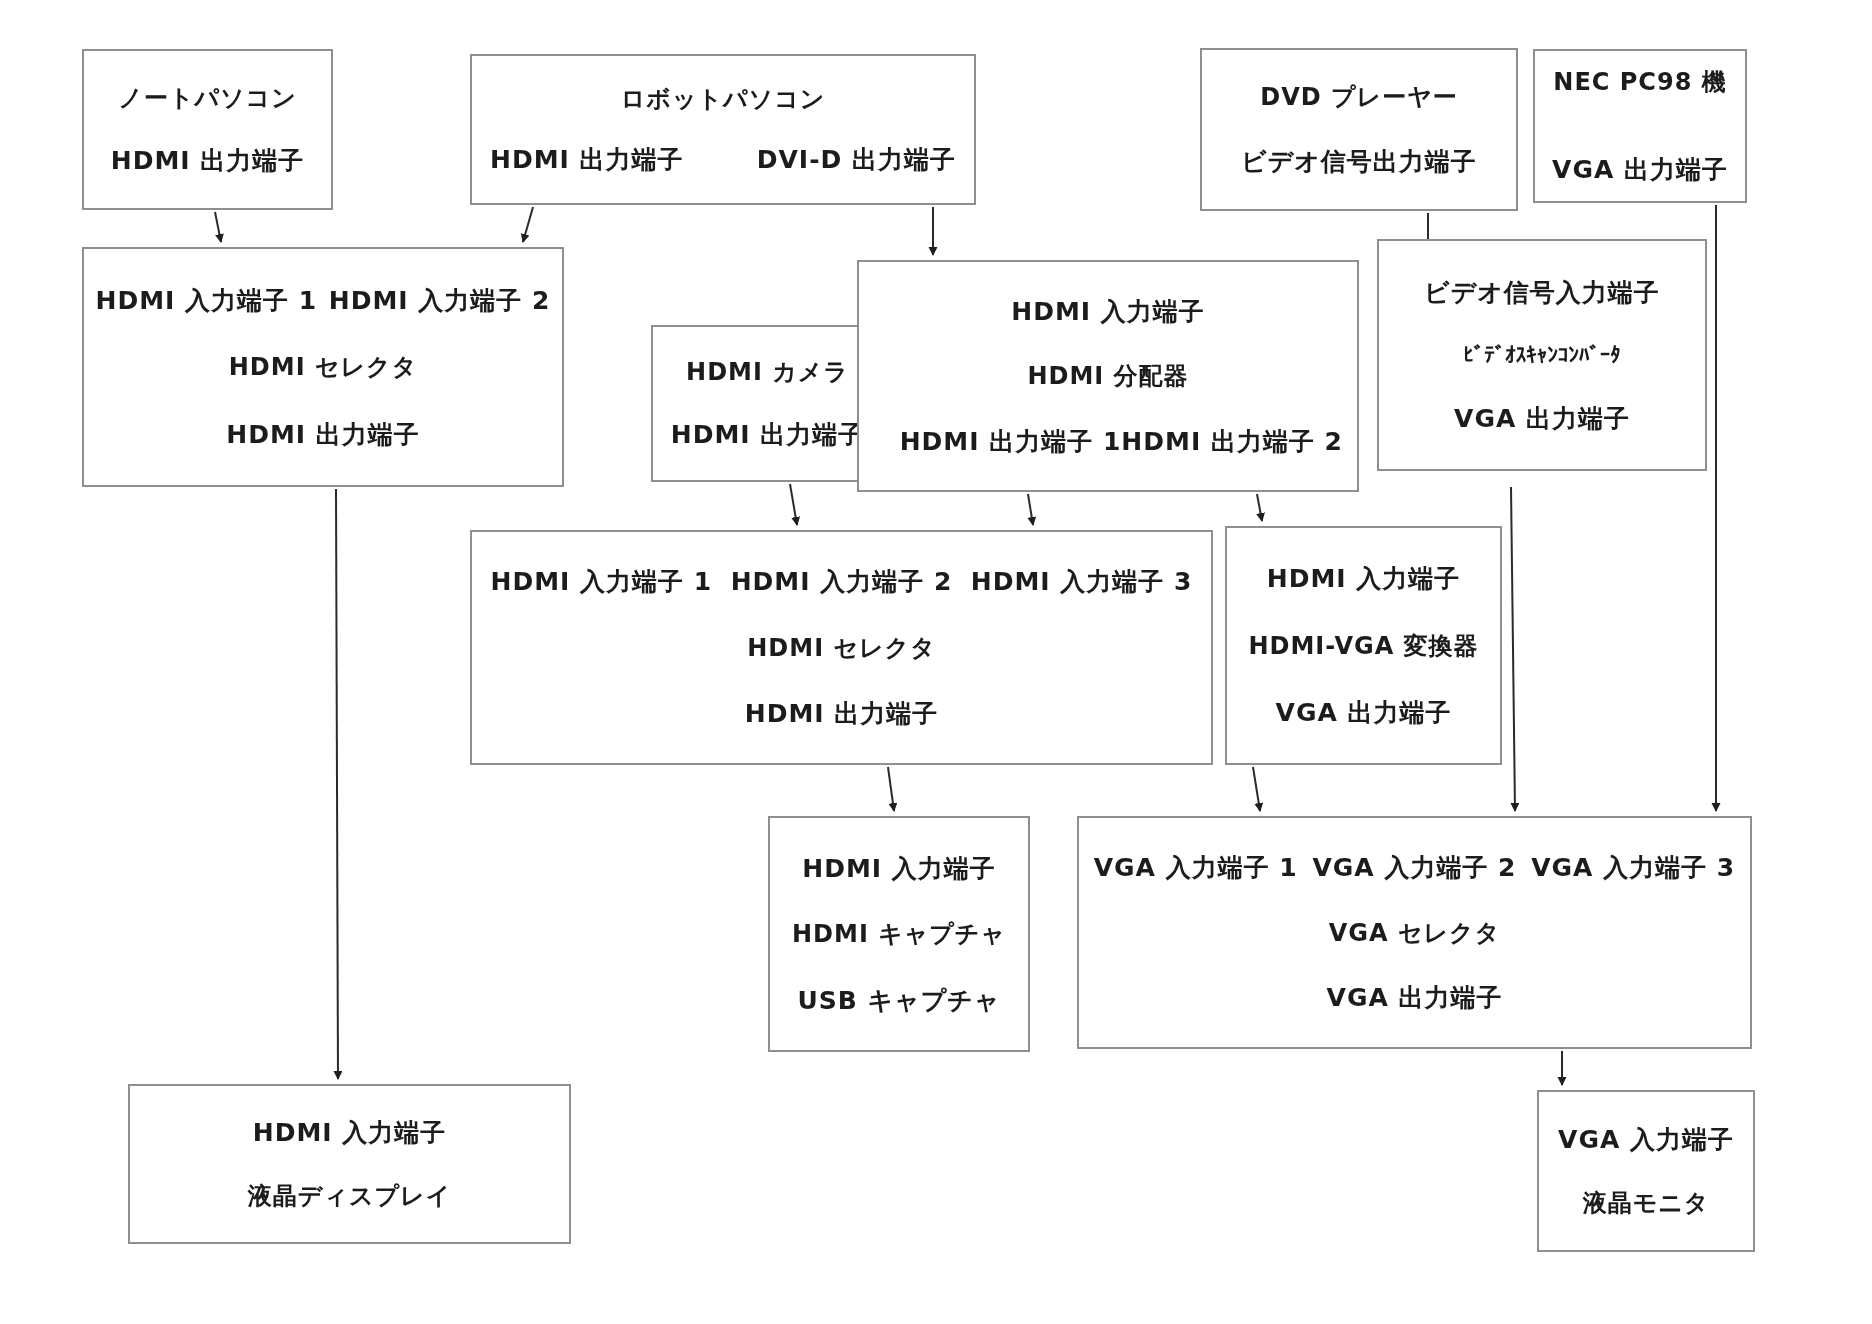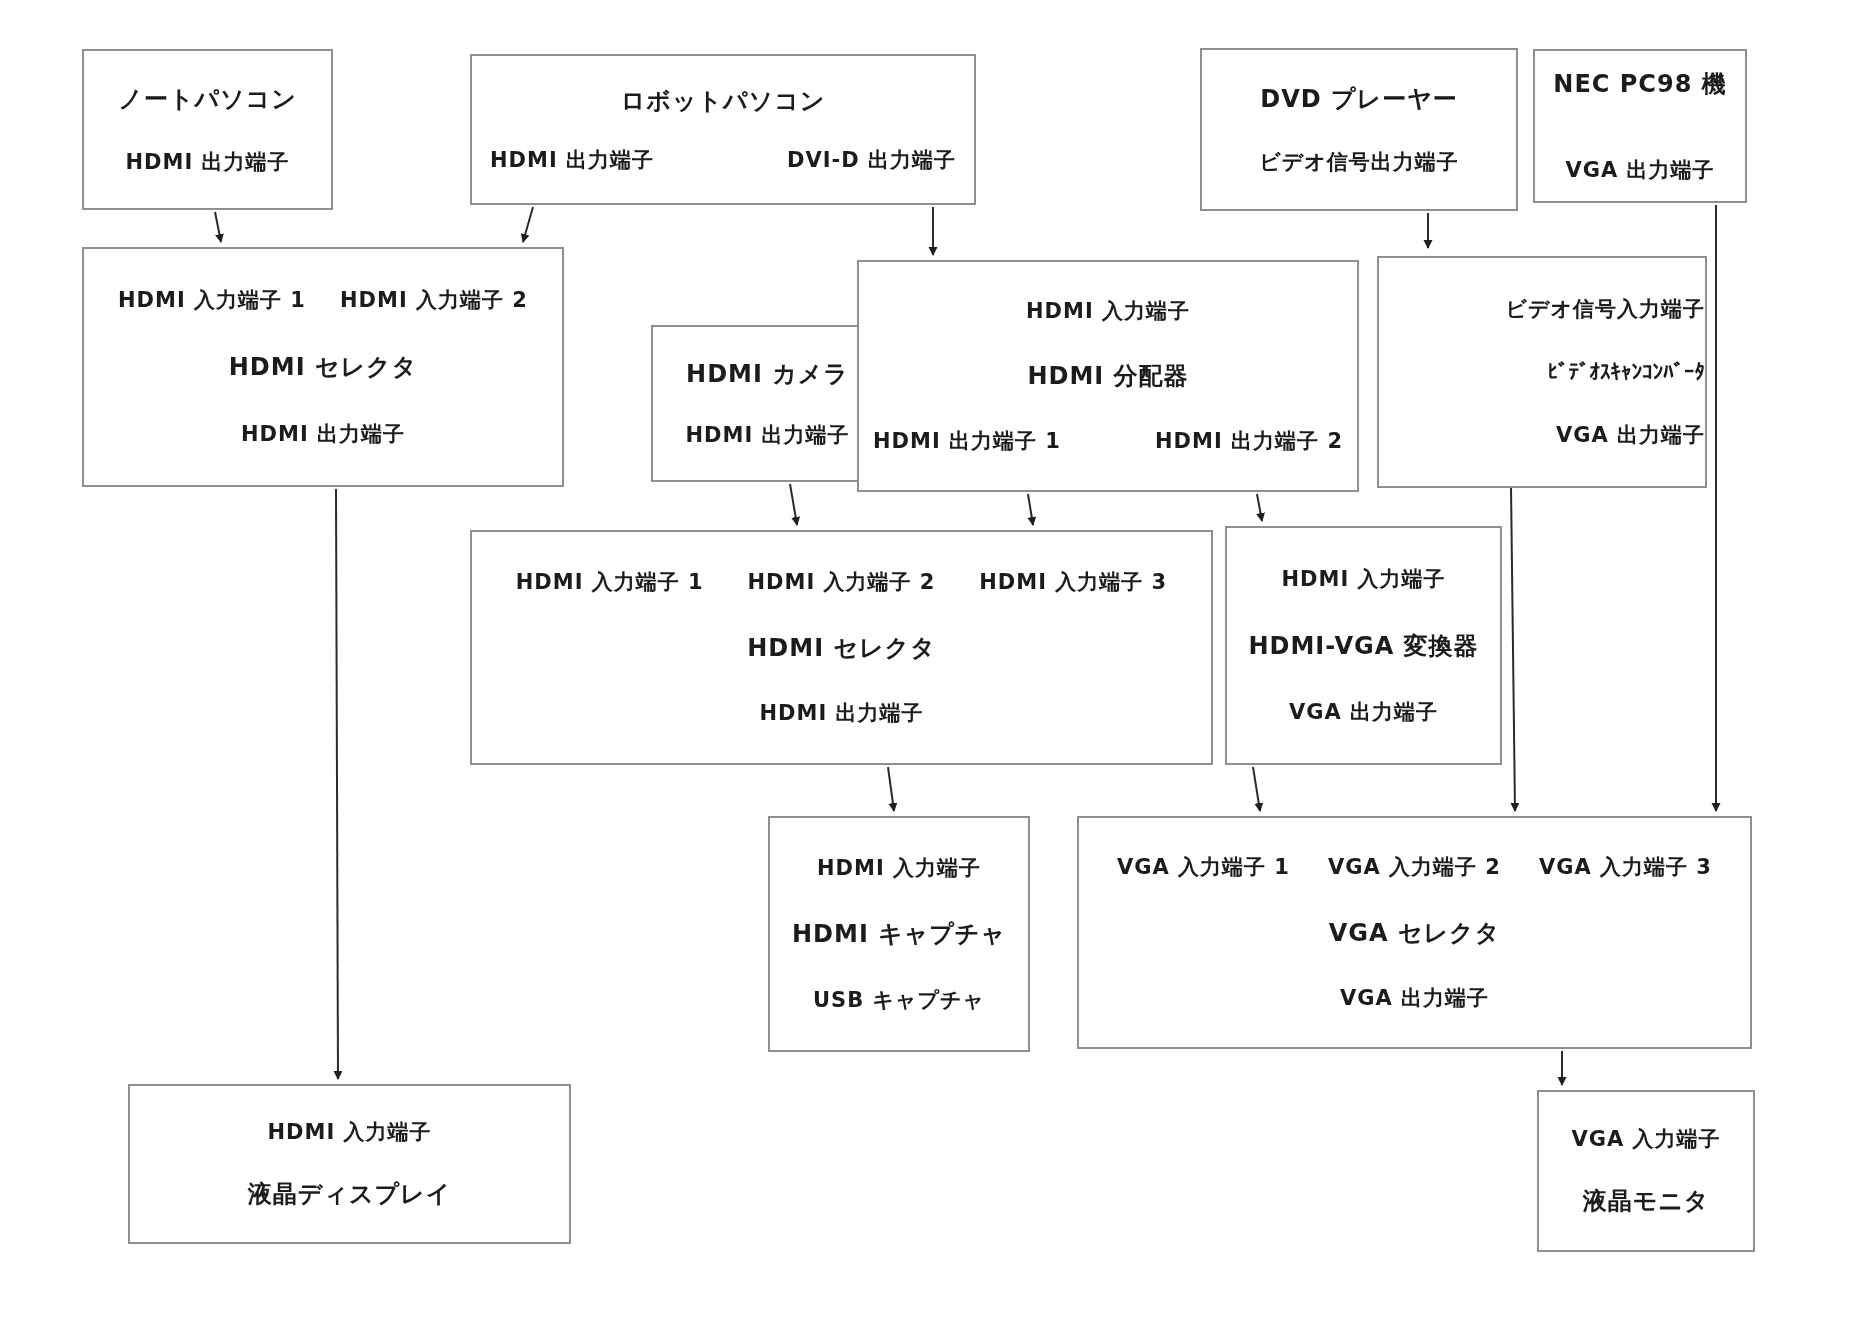--- a/index.html
+++ b/index.html
@@ -21,35 +21,35 @@
   .node{
     position:absolute;
     border:2px solid var(--border);
     background:var(--bg);
     box-sizing:border-box;
     display:flex;flex-direction:column;justify-content:space-evenly;
   }
   .row{display:flex;justify-content:space-evenly;align-items:center;}
   .row-spread{display:flex;justify-content:space-between;align-items:center;padding:0 18px;}
   .cell{white-space:nowrap;text-align:center;letter-spacing:1px;}
-  .port{font-size:21px;}
+  .port{font-size:25px;}
   .device{font-size:24px;}
   .kana-half{font-size:21px;letter-spacing:0;}
   svg.wires{position:absolute;left:0;top:0;width:1872px;height:1324px;pointer-events:none;}
   svg.wires line{stroke:var(--line);stroke-width:2;}
 
   
   #n-laptop            {left:82px;  top:49px;   width:251px; height:161px;}
   #n-robot-pc          {left:470px; top:54px;   width:506px; height:151px;}
   #n-dvd-player        {left:1200px;top:48px;   width:318px; height:163px;}
   #n-nec-pc98          {left:1533px;top:49px;   width:214px; height:154px;gap:40px;}
   #n-hdmi-selector-2in {left:82px;  top:247px;  width:482px; height:240px;}
   #n-hdmi-camera       {left:605px; top:325px;  width:233px; height:157px;margin-left:46px;}
   #n-hdmi-splitter     {left:857px; top:260px;  width:502px; height:232px;}
-  #n-video-scan-conv   {left:1377px;top:256px;  width:330px; height:232px;align-items:flex-end;}
+  #n-video-scan-conv   {left:1377px;top:239px;  width:330px; height:232px;}
   #n-hdmi-selector-3in {left:470px; top:530px;  width:743px; height:235px;}
   #n-hdmi-vga-conv     {left:1225px;top:526px;  width:277px; height:239px;}
   #n-hdmi-capture      {left:768px; top:816px;  width:262px; height:236px;}
   #n-vga-selector      {left:1077px;top:816px;  width:675px; height:233px;}
   #n-lcd-display       {left:128px; top:1084px; width:443px; height:160px;}
   #n-lcd-monitor       {left:1537px;top:1090px; width:218px; height:162px;}
 </style>
 </head>
 <body>
 
@@ -135,21 +135,21 @@
       </div>
   </div>
 
   <div class="node" id="n-hdmi-splitter">
     <div class="row">
         <span class="cell port">HDMI 入力端子</span>
       </div>
     <div class="row">
         <span class="cell device">HDMI 分配器</span>
       </div>
-    <div class="row-spread" style="padding:0 14px;">
+    <div class="row-spread" style="padding:0 14px;justify-content:flex-end;">
       <span class="cell port">HDMI 出力端子 1</span>
       <span class="cell port">HDMI 出力端子 2</span>
     </div>
   </div>
 
   <div class="node" id="n-video-scan-conv">
     <div class="row">
         <span class="cell port">ビデオ信号入力端子</span>
       </div>
     <div class="row">

